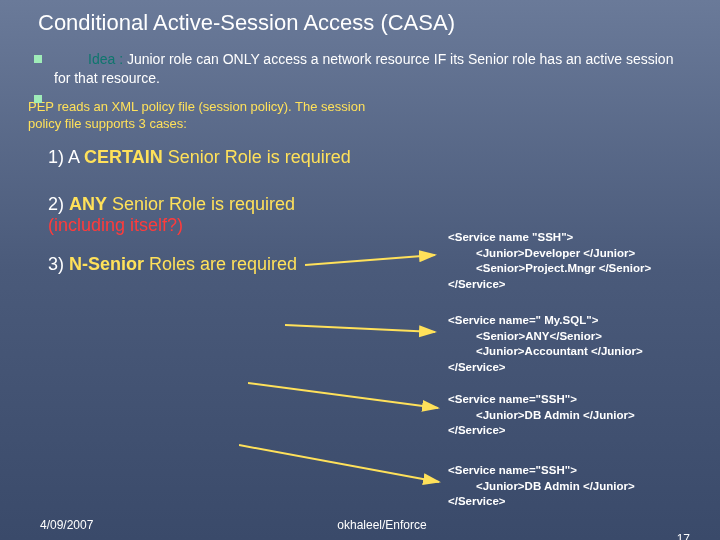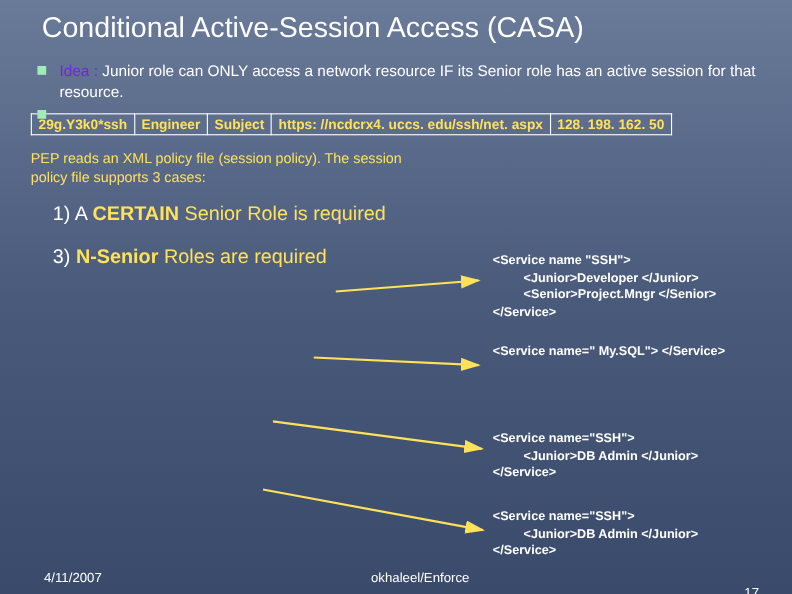--- a/index.html
+++ b/index.html
@@ -13,21 +13,21 @@
     position: relative;
     overflow: hidden;
   }
   .slide {
     padding: 10px 28px 0 28px;
     box-sizing: border-box;
     position: relative;
     height: 100%;
   }
   .title {
-    font-size: 26px;
+    font-size: 22px;
     color: #fff;
     margin: 0 0 14px 10px;
     font-weight: normal;
   }
   .bullets {
     margin: 0 0 10px 6px;
     padding: 0;
     list-style: none;
     font-size: 14px;
     line-height: 1.35;
@@ -38,21 +38,21 @@
     margin-bottom: 2px;
   }
   .bullets li .sq {
     position: absolute;
     left: 0;
     top: 5px;
     width: 8px;
     height: 8px;
     background: #9fecb8;
   }
-  .idea-label { color: #6d28d9; }
+  .idea-label { color: #0f766e; margin-left: 34px; }
   .tbl {
     border-collapse: collapse;
     margin: 6px 0 12px 0;
   }
   .tbl td {
     border: 1px solid #fff;
     padding: 2px 6px;
     font-size: 12.5px;
     font-weight: bold;
     color: #ffe15a;
@@ -100,52 +100,47 @@
   <h1 class="title">Conditional Active-Session Access (CASA)</h1>
 
   <ul class="bullets">
     <li><span class="sq"></span>
       <span class="idea-label">Idea :</span><span> Junior role can ONLY access a network resource IF its Senior role has an active session for that resource.</span>
     </li>
     <li><span class="sq"></span>
     </li>
   </ul>
 
-  <table class="tbl">
-    <tbody>
-        <tr>
-      <td>29g.Y3k0*ssh</td>
-      <td>Engineer</td>
-      <td>Subject</td>
-      <td>https: //ncdcrx4. uccs. edu/ssh/net. aspx</td>
-      <td>128. 198. 162. 50</td>
-    </tr>
-  </tbody>
-    </table>
 
   <p class="body-text" style="width:340px">PEP reads an XML policy file (session policy). The session policy file supports 3 cases:</p>
 
   <div class="case">
     <span class="num">1) A </span><b>CERTAIN</b><span> Senior Role is required</span>
   </div>
 
+  <div class="case" style="margin-top:26px">
+    <span class="num">2) </span><b>ANY</b><span> Senior Role is required</span><br>
+    <span class="danger">(including itself?)</span>
+  </div>
 
   <div class="case" style="">
     <span class="num">3) </span><b>N-Senior</b><span> Roles are required</span>
   </div>
 
   <div class="xml-box" style="top:230px; left:448px">
     <span>&lt;Service name "SSH"&gt;</span>
     <span class="ind">&lt;Junior&gt;Developer &lt;/Junior&gt;</span>
     <span class="ind">&lt;Senior&gt;Project.Mngr &lt;/Senior&gt;</span>
     <span>&lt;/Service&gt;</span>
   </div>
 
   <div class="xml-box" style="top:313px; left:448px">
     <span>&lt;Service name=" My.SQL"&gt;</span>
+    <span class="ind">&lt;Senior&gt;ANY&lt;/Senior&gt;</span>
+    <span class="ind">&lt;Junior&gt;Accountant &lt;/Junior&gt;</span>
     <span>&lt;/Service&gt;</span>
   </div>
 
   <div class="xml-box" style="top:392px; left:448px">
     <span>&lt;Service name="SSH"&gt;</span>
     <span class="ind">&lt;Junior&gt;DB Admin &lt;/Junior&gt;</span>
     <span>&lt;/Service&gt;</span>
   </div>
 
   <div class="xml-box" style="top:463px; left:448px">
@@ -169,17 +164,17 @@
 
   <svg class="arrow" style="left:248px; top:378px" width="195" height="40">
     <line x1="0" y1="5" x2="190" y2="30" stroke="#ffe15a" stroke-width="2" marker-end="url(#ah1)"></line>
   </svg>
 
   <svg class="arrow" style="left:239px; top:440px" width="205" height="50">
     <line x1="0" y1="5" x2="200" y2="42" stroke="#ffe15a" stroke-width="2" marker-end="url(#ah1)"></line>
   </svg>
 
   <div class="footer">
-    <span class="date">4/11/2007</span>
+    <span class="date">4/09/2007</span>
     <div class="center">okhaleel/Enforce</div>
     <span class="page">17</span>
   </div>
 </div>
 
 </body></html>

